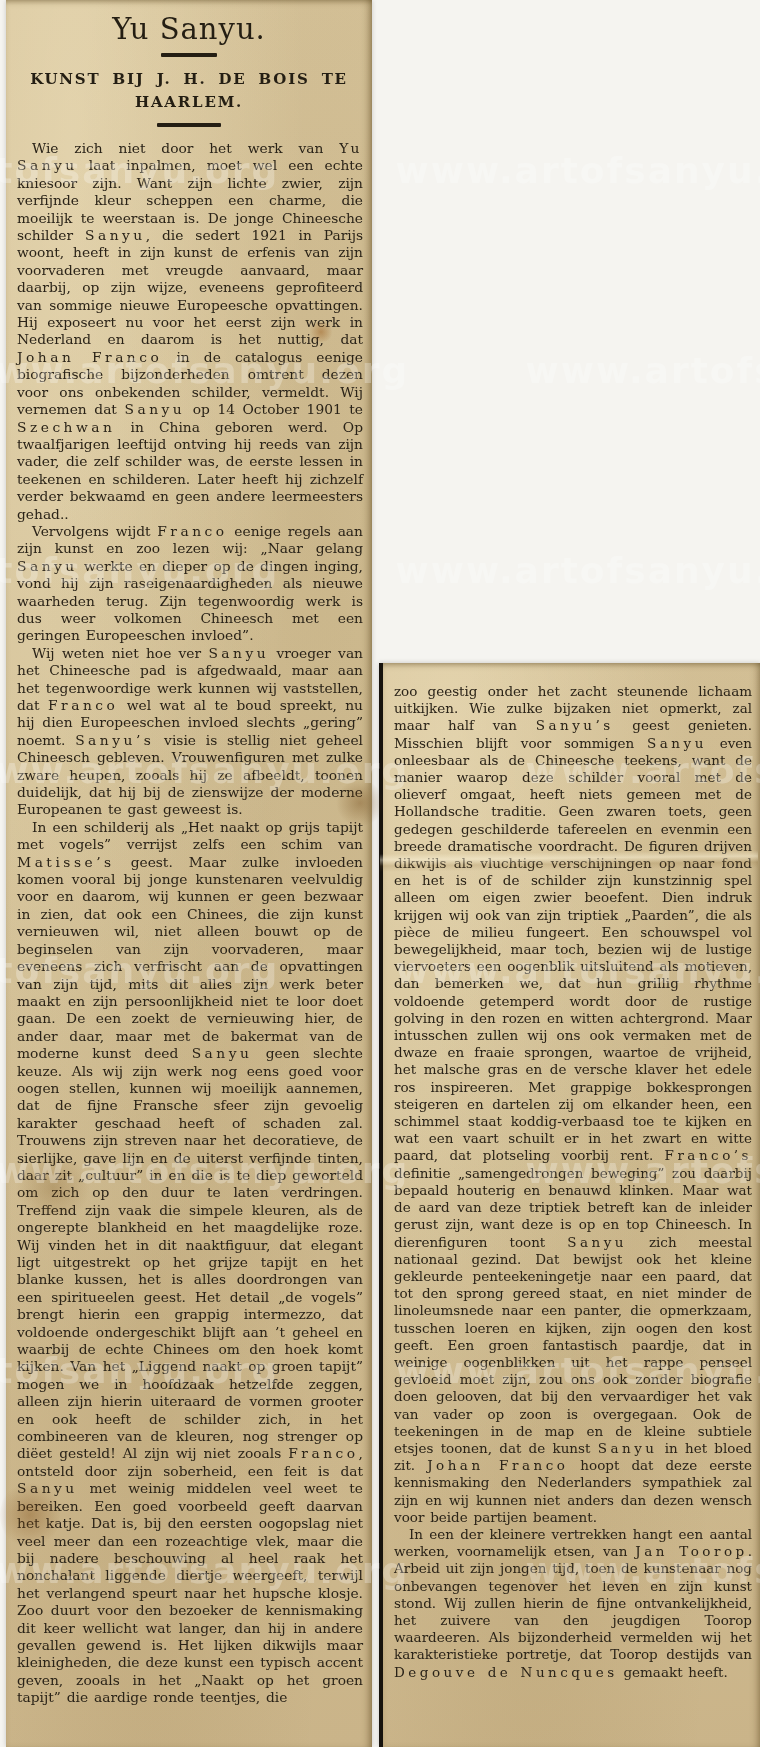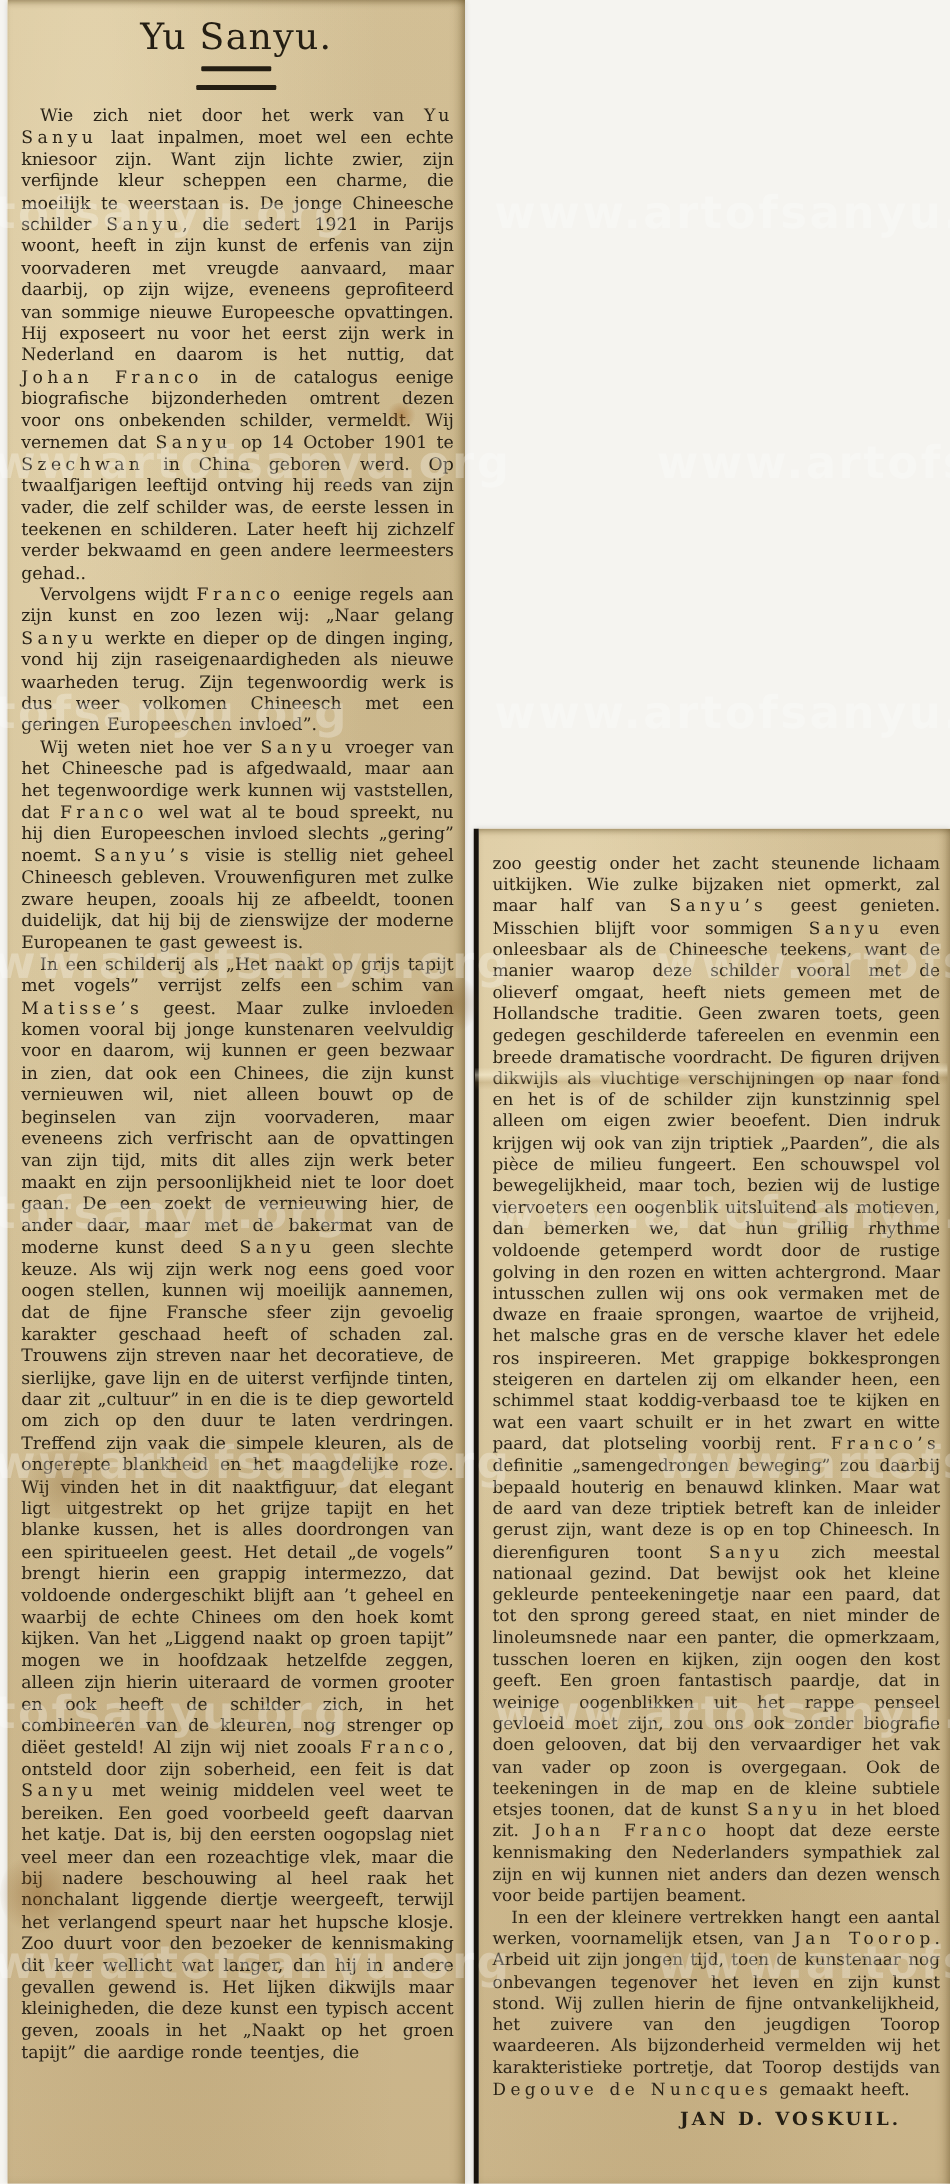--- a/index.html
+++ b/index.html
@@ -74,37 +74,37 @@
 </head>
 <body>
 
 <div class="canvas">
 
   <section class="paper left">
     <div class="titleblock">
       <h1>Yu Sanyu.</h1>
       <div class="rule rule1"></div>
       <h2 class="headline">
+        <span class="hl">KUNST BIJ J. H. DE BOIS TE HAARLEM.</span>
       </h2>
       <div class="rule rule2"></div>
     </div>
     <div class="body">
         <p>Wie zich niet door het werk van <span class="sp">Yu Sanyu</span> laat inpalmen, moet wel een echte kniesoor zijn. Want zijn lichte zwier, zijn verfijnde kleur scheppen een charme, die moeilijk te weerstaan is. De jonge Chineesche schilder <span class="sp">Sanyu</span>, die sedert 1921 in Parijs woont, heeft in zijn kunst de erfenis van zijn voorvaderen met vreugde aanvaard, maar daarbij, op zijn wijze, eveneens geprofiteerd van sommige nieuwe Europeesche opvattingen. Hij exposeert nu voor het eerst zijn werk in Nederland en daarom is het nuttig, dat <span class="sp">Johan Franco</span> in de catalogus eenige biografische bijzonderheden omtrent dezen voor ons onbekenden schilder, vermeldt. Wij vernemen dat <span class="sp">Sanyu</span> op 14 October 1901 te <span class="sp">Szechwan</span> in China geboren werd. Op twaalfjarigen leeftijd ontving hij reeds van zijn vader, die zelf schilder was, de eerste lessen in teekenen en schilderen. Later heeft hij zichzelf verder bekwaamd en geen andere leermeesters gehad..</p>
         <p>Vervolgens wijdt <span class="sp">Franco</span> eenige regels aan zijn kunst en zoo lezen wij: „Naar gelang <span class="sp">Sanyu</span> werkte en dieper op de dingen inging, vond hij zijn raseigenaardigheden als nieuwe waarheden terug. Zijn tegenwoordig werk is dus weer volkomen Chineesch met een geringen Europeeschen invloed”.</p>
         <p>Wij weten niet hoe ver <span class="sp">Sanyu</span> vroeger van het Chineesche pad is afgedwaald, maar aan het tegenwoordige werk kunnen wij vaststellen, dat <span class="sp">Franco</span> wel wat al te boud spreekt, nu hij dien Europeeschen invloed slechts „gering” noemt. <span class="sp">Sanyu’s</span> visie is stellig niet geheel Chineesch gebleven. Vrouwenfiguren met zulke zware heupen, zooals hij ze afbeeldt, toonen duidelijk, dat hij bij de zienswijze der moderne Europeanen te gast geweest is.</p>
         <p>In een schilderij als „Het naakt op grijs tapijt met vogels” verrijst zelfs een schim van <span class="sp">Matisse’s</span> geest. Maar zulke invloeden komen vooral bij jonge kunstenaren veelvuldig voor en daarom, wij kunnen er geen bezwaar in zien, dat ook een Chinees, die zijn kunst vernieuwen wil, niet alleen bouwt op de beginselen van zijn voorvaderen, maar eveneens zich verfrischt aan de opvattingen van zijn tijd, mits dit alles zijn werk beter maakt en zijn persoonlijkheid niet te loor doet gaan. De een zoekt de vernieuwing hier, de ander daar, maar met de bakermat van de moderne kunst deed <span class="sp">Sanyu</span> geen slechte keuze. Als wij zijn werk nog eens goed voor oogen stellen, kunnen wij moeilijk aannemen, dat de fijne Fransche sfeer zijn gevoelig karakter geschaad heeft of schaden zal. Trouwens zijn streven naar het decoratieve, de sierlijke, gave lijn en de uiterst verfijnde tinten, daar zit „cultuur” in en die is te diep geworteld om zich op den duur te laten verdringen. Treffend zijn vaak die simpele kleuren, als de ongerepte blankheid en het maagdelijke roze. Wij vinden het in dit naaktfiguur, dat elegant ligt uitgestrekt op het grijze tapijt en het blanke kussen, het is alles doordrongen van een spiritueelen geest. Het detail „de vogels” brengt hierin een grappig intermezzo, dat voldoende ondergeschikt blijft aan ’t geheel en waarbij de echte Chinees om den hoek komt kijken. Van het „Liggend naakt op groen tapijt” mogen we in hoofdzaak hetzelfde zeggen, alleen zijn hierin uiteraard de vormen grooter en ook heeft de schilder zich, in het combineeren van de kleuren, nog strenger op diëet gesteld! Al zijn wij niet zooals <span class="sp">Franco</span>, ontsteld door zijn soberheid, een feit is dat <span class="sp">Sanyu</span> met weinig middelen veel weet te bereiken. Een goed voorbeeld geeft daarvan het katje. Dat is, bij den eersten oogopslag niet veel meer dan een rozeachtige vlek, maar die bij nadere beschouwing al heel raak het nonchalant liggende diertje weergeeft, terwijl het verlangend speurt naar het hupsche klosje. Zoo duurt voor den bezoeker de kennismaking dit keer wellicht wat langer, dan hij in andere gevallen gewend is. Het lijken dikwijls maar kleinigheden, die deze kunst een typisch accent geven, zooals in het „Naakt op het groen tapijt” die aardige ronde teentjes, die</p>
       </div>
   </section>
 
   <section class="paper right">
     <div class="body">
         <p class="noindent">zoo geestig onder het zacht steunende lichaam uitkijken. Wie zulke bijzaken niet opmerkt, zal maar half van <span class="sp">Sanyu’s</span> geest genieten. Misschien blijft voor sommigen <span class="sp">Sanyu</span> even onleesbaar als de Chineesche teekens, want de manier waarop deze schilder vooral met de olieverf omgaat, heeft niets gemeen met de Hollandsche traditie. Geen zwaren toets, geen gedegen geschilderde tafereelen en evenmin een breede dramatische voordracht. De figuren drijven dikwijls als vluchtige verschijningen op naar fond en het is of de schilder zijn kunstzinnig spel alleen om eigen zwier beoefent. Dien indruk krijgen wij ook van zijn triptiek „Paarden”, die als pièce de milieu fungeert. Een schouwspel vol bewegelijkheid, maar toch, bezien wij de lustige viervoeters een oogenblik uitsluitend als motieven, dan bemerken we, dat hun grillig rhythme voldoende getemperd wordt door de rustige golving in den rozen en witten achtergrond. Maar intusschen zullen wij ons ook vermaken met de dwaze en fraaie sprongen, waartoe de vrijheid, het malsche gras en de versche klaver het edele ros inspireeren. Met grappige bokkesprongen steigeren en dartelen zij om elkander heen, een schimmel staat koddig-verbaasd toe te kijken en wat een vaart schuilt er in het zwart en witte paard, dat plotseling voorbij rent. <span class="sp">Franco’s</span> definitie „samengedrongen beweging” zou daarbij bepaald houterig en benauwd klinken. Maar wat de aard van deze triptiek betreft kan de inleider gerust zijn, want deze is op en top Chineesch. In dierenfiguren toont <span class="sp">Sanyu</span> zich meestal nationaal gezind. Dat bewijst ook het kleine gekleurde penteekeningetje naar een paard, dat tot den sprong gereed staat, en niet minder de linoleumsnede naar een panter, die opmerkzaam, tusschen loeren en kijken, zijn oogen den kost geeft. Een groen fantastisch paardje, dat in weinige oogenblikken uit het rappe penseel gevloeid moet zijn, zou ons ook zonder biografie doen gelooven, dat bij den vervaardiger het vak van vader op zoon is overgegaan. Ook de teekeningen in de map en de kleine subtiele etsjes toonen, dat de kunst <span class="sp">Sanyu</span> in het bloed zit. <span class="sp">Johan Franco</span> hoopt dat deze eerste kennismaking den Nederlanders sympathiek zal zijn en wij kunnen niet anders dan dezen wensch voor beide partijen beament.</p>
         <p>In een der kleinere vertrekken hangt een aantal werken, voornamelijk etsen, van <span class="sp">Jan Toorop</span>. Arbeid uit zijn jongen tijd, toen de kunstenaar nog onbevangen tegenover het leven en zijn kunst stond. Wij zullen hierin de fijne ontvankelijkheid, het zuivere van den jeugdigen Toorop waardeeren. Als bijzonderheid vermelden wij het karakteristieke portretje, dat Toorop destijds van <span class="sp">Degouve de Nuncques</span> gemaakt heeft.</p>
       </div>
-    <div class="signature">JAN D. VOSKUIL.</div>
   </section>
 
   <div class="stain s1"></div>
   <div class="stain s2"></div>
   <div class="stain s3"></div>
   <div class="stain s4"></div>
   <div class="crease"></div>
 
   <div class="watermarks">
       <div class="wm-row" style="top: 150px; left: -170px;">www.artofsanyu.org&nbsp;&nbsp;&nbsp;&nbsp;&nbsp;&nbsp;&nbsp;&nbsp;www.artofsanyu.org</div>

